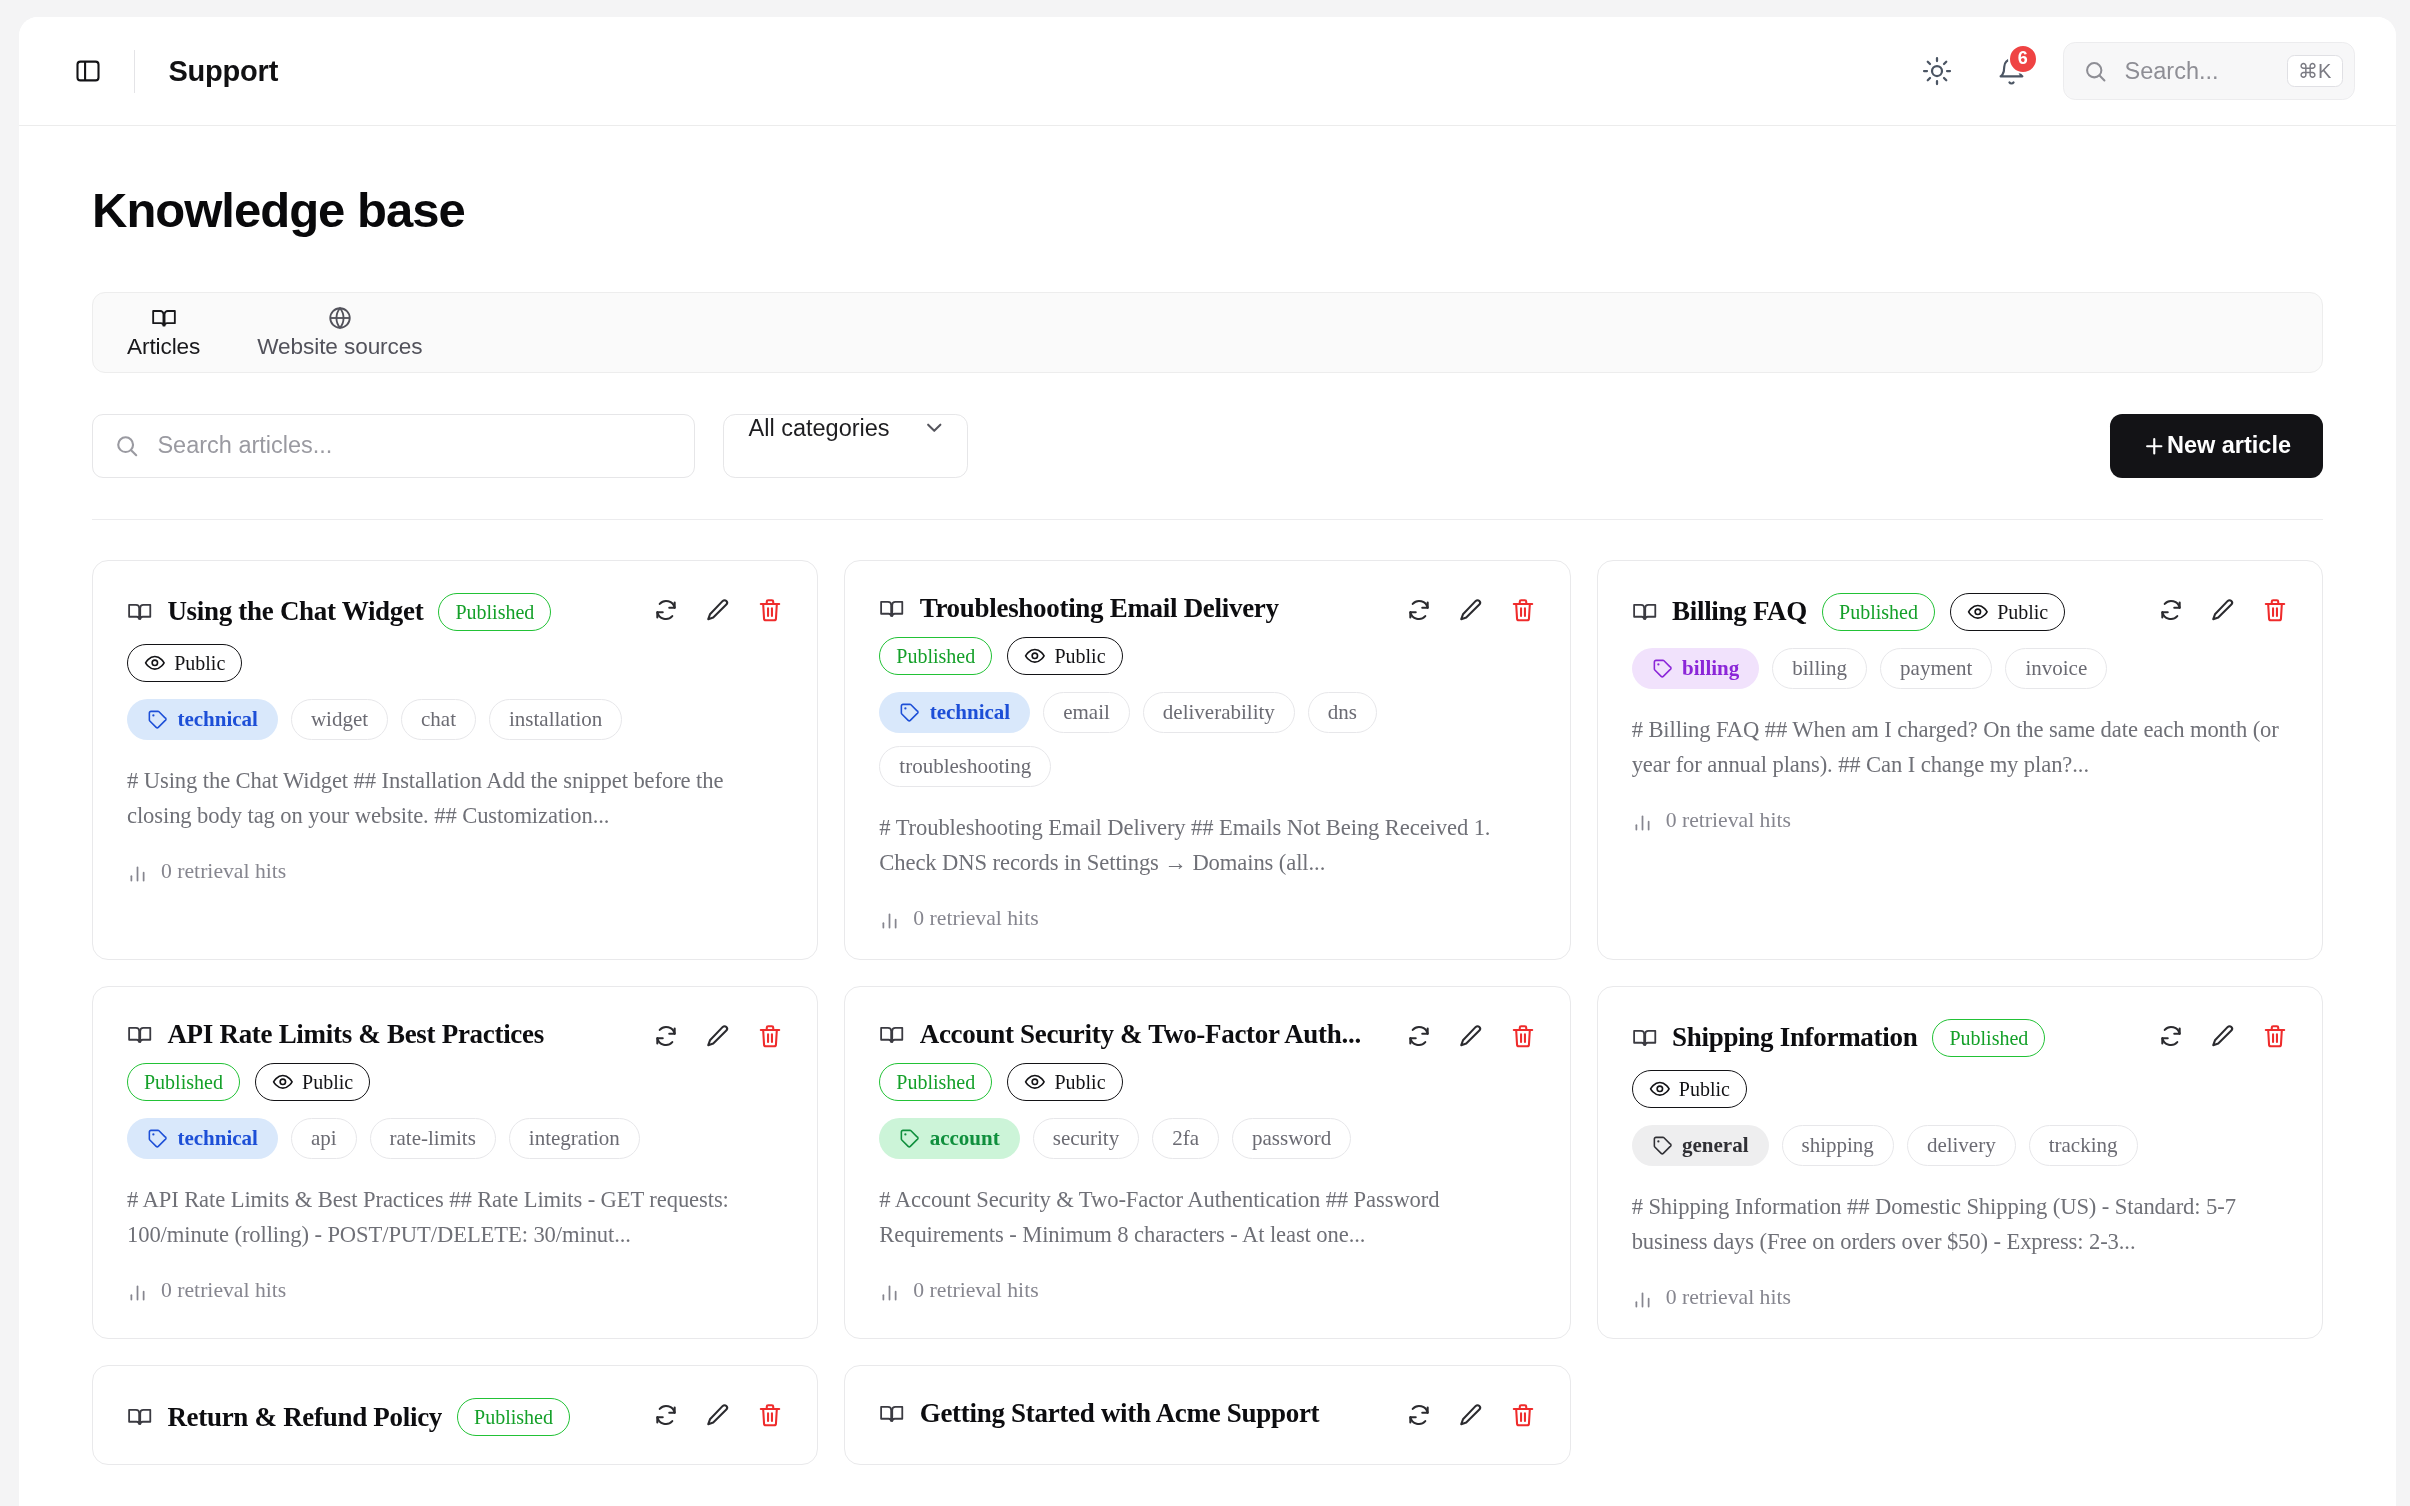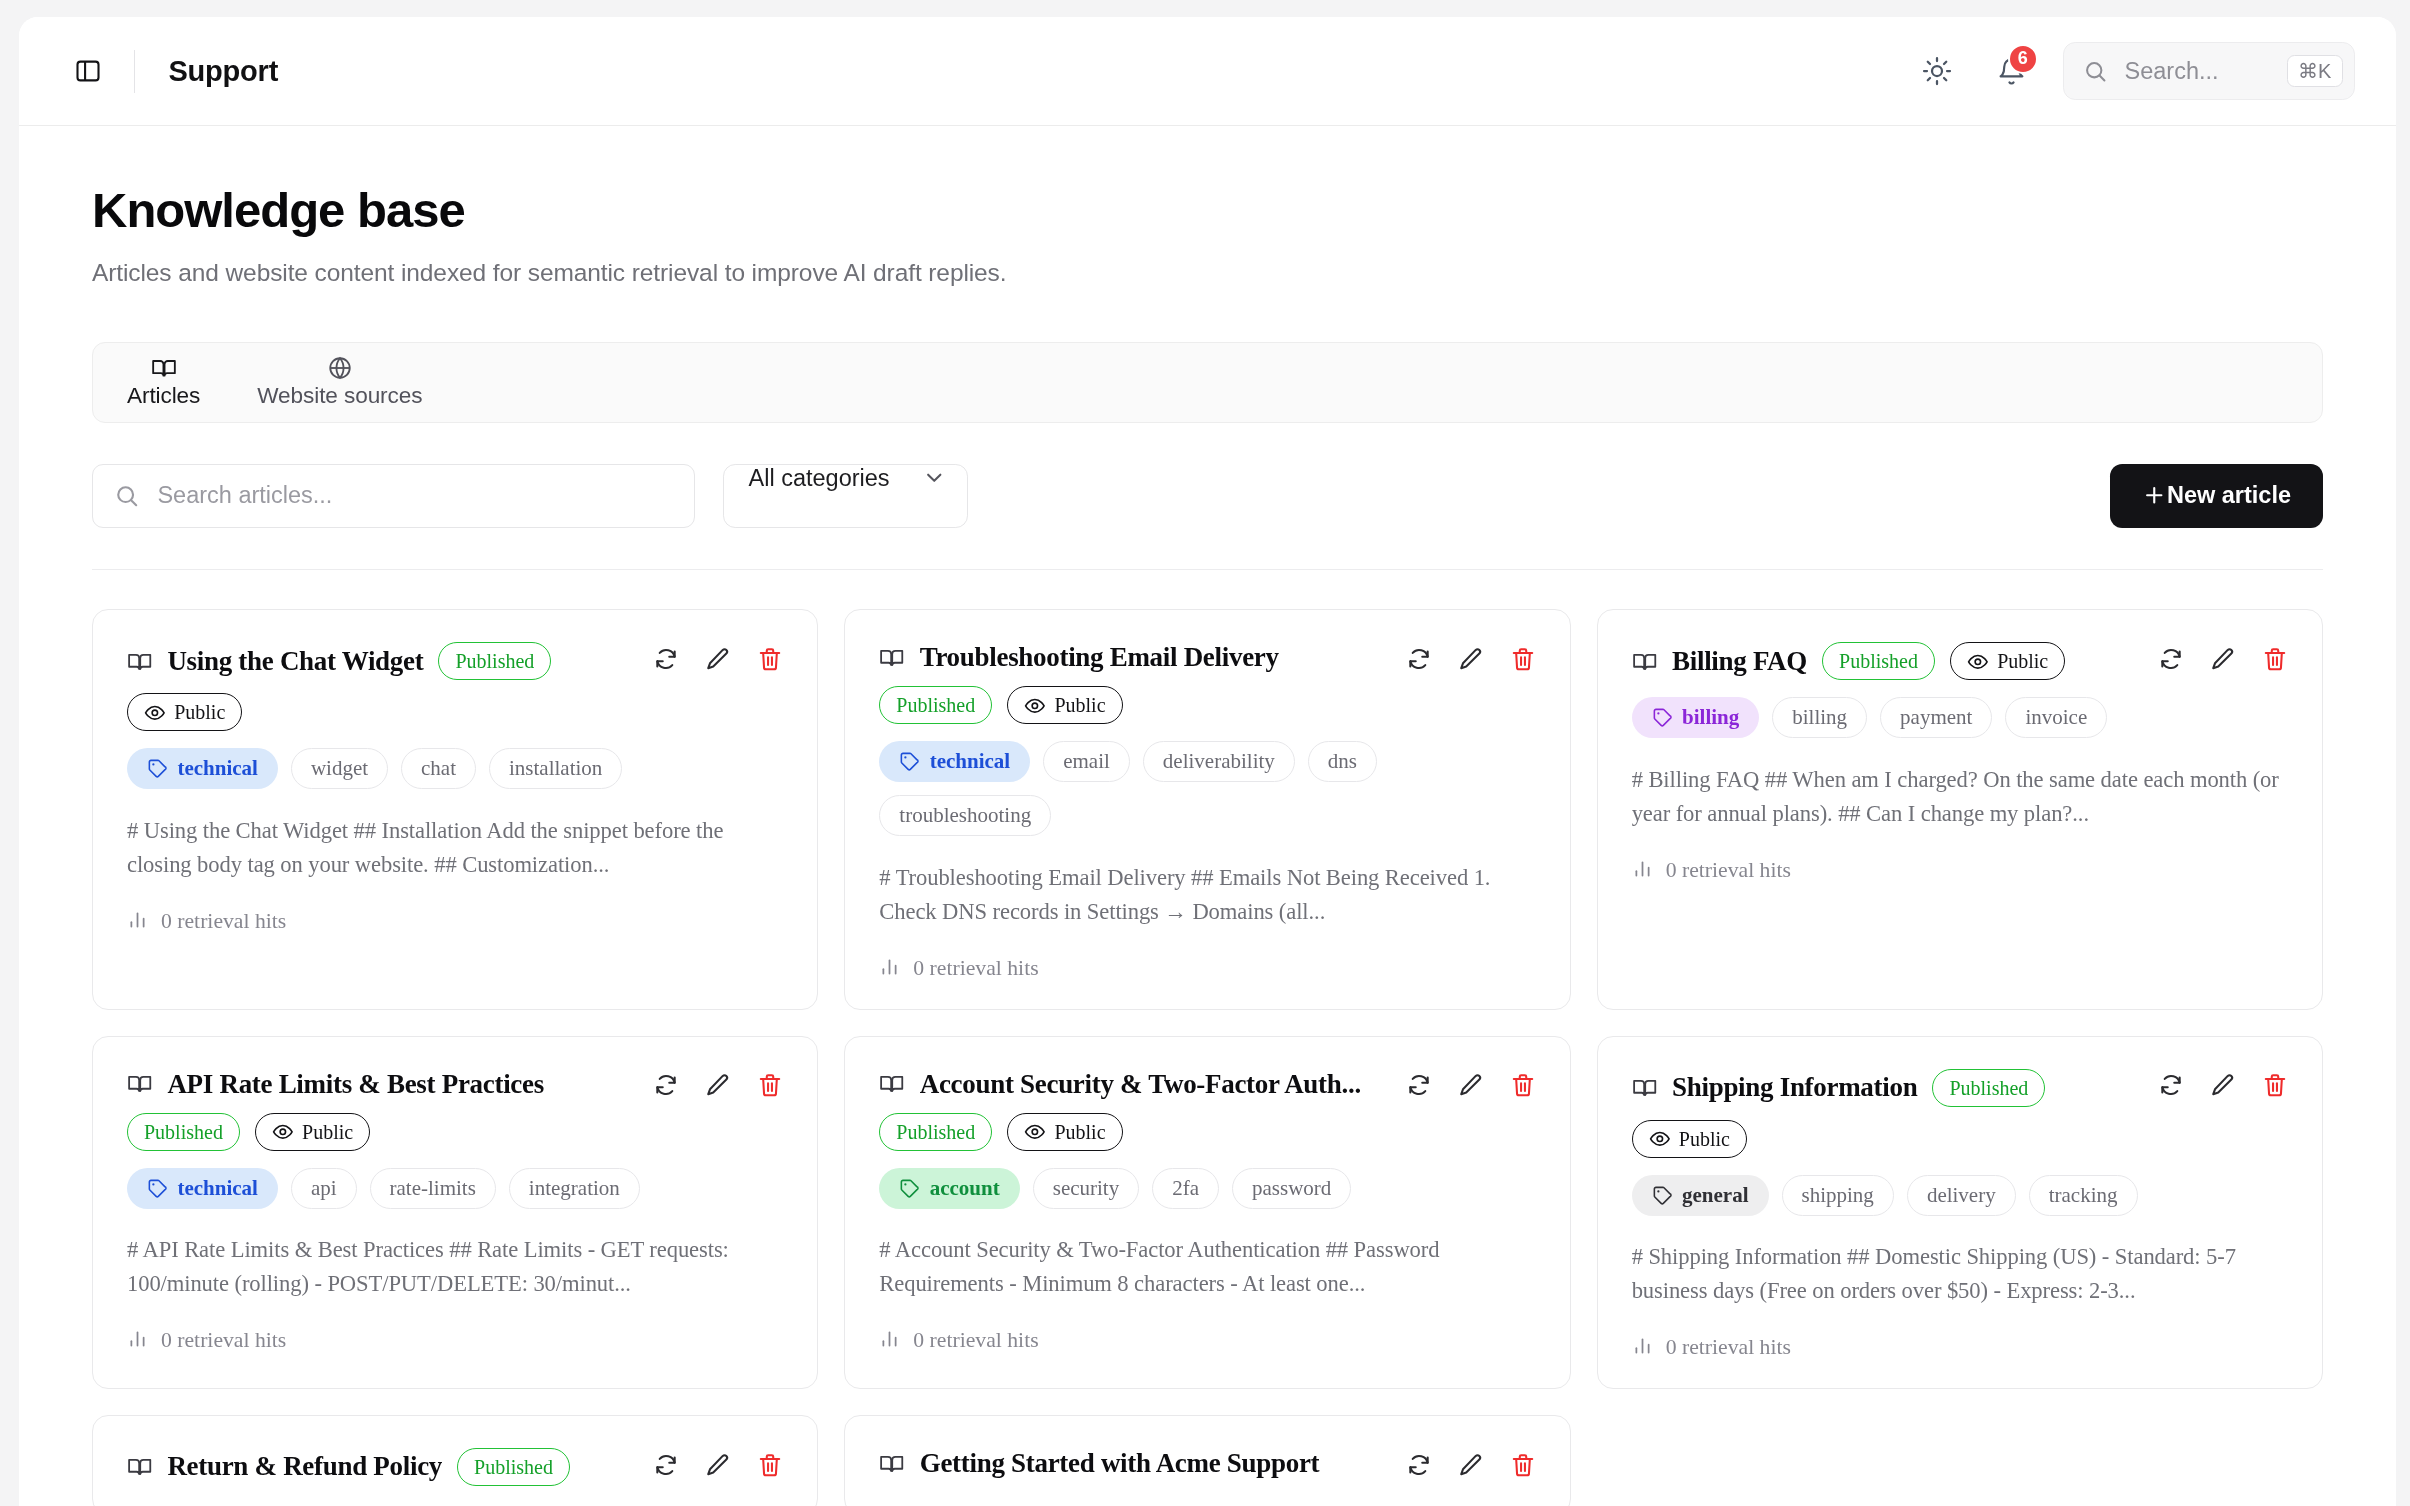--- a/index.html
+++ b/index.html
@@ -180,21 +180,21 @@
 
   .excerpt {
     margin-top: 24.5px;
     font-size: 22.6px; line-height: 1.52; color: #6f7077;
     letter-spacing: -0.1px;
     display: -webkit-box; -webkit-line-clamp: 2; -webkit-box-orient: vertical;
     overflow: hidden;
   }
   .hits {
     margin-top: 26px;
-    display: flex; align-items: flex-start; gap: 13px;
+    display: flex; align-items: flex-end; gap: 13px;
     font-size: 21.7px; color: #86868f;
   }
   .svg-i { display: block; }
 </style>
 </head>
 <body>
 
 <div class="app-shell">
 
   <div class="topbar">
@@ -235,21 +235,20 @@
         </svg>
         <span class="ph">Search...</span>
         <span class="kbd">⌘K</span>
       </div>
     </div>
   </div>
 
   <div class="page">
 
     <h1 class="page-title">Knowledge base</h1>
-    <div class="page-sub">Articles and website content indexed for semantic retrieval to improve AI draft replies.</div>
 
     <div class="tabs">
       <div class="tab active">
         <svg class="svg-i" width="26" height="26" viewBox="0 0 24 24" fill="none" stroke="currentColor" stroke-width="1.7" stroke-linecap="round" stroke-linejoin="round">
           <path d="M2 5.5h6.5a3 3 0 0 1 3 3V19a2.4 2.4 0 0 0-2.4-2.2H2z"></path>
           <path d="M22 5.5h-6.5a3 3 0 0 0-3 3V19a2.4 2.4 0 0 1 2.4-2.2H22z"></path>
         </svg>
         <span class="tab-label">Articles</span>
       </div>
       <div class="tab">

